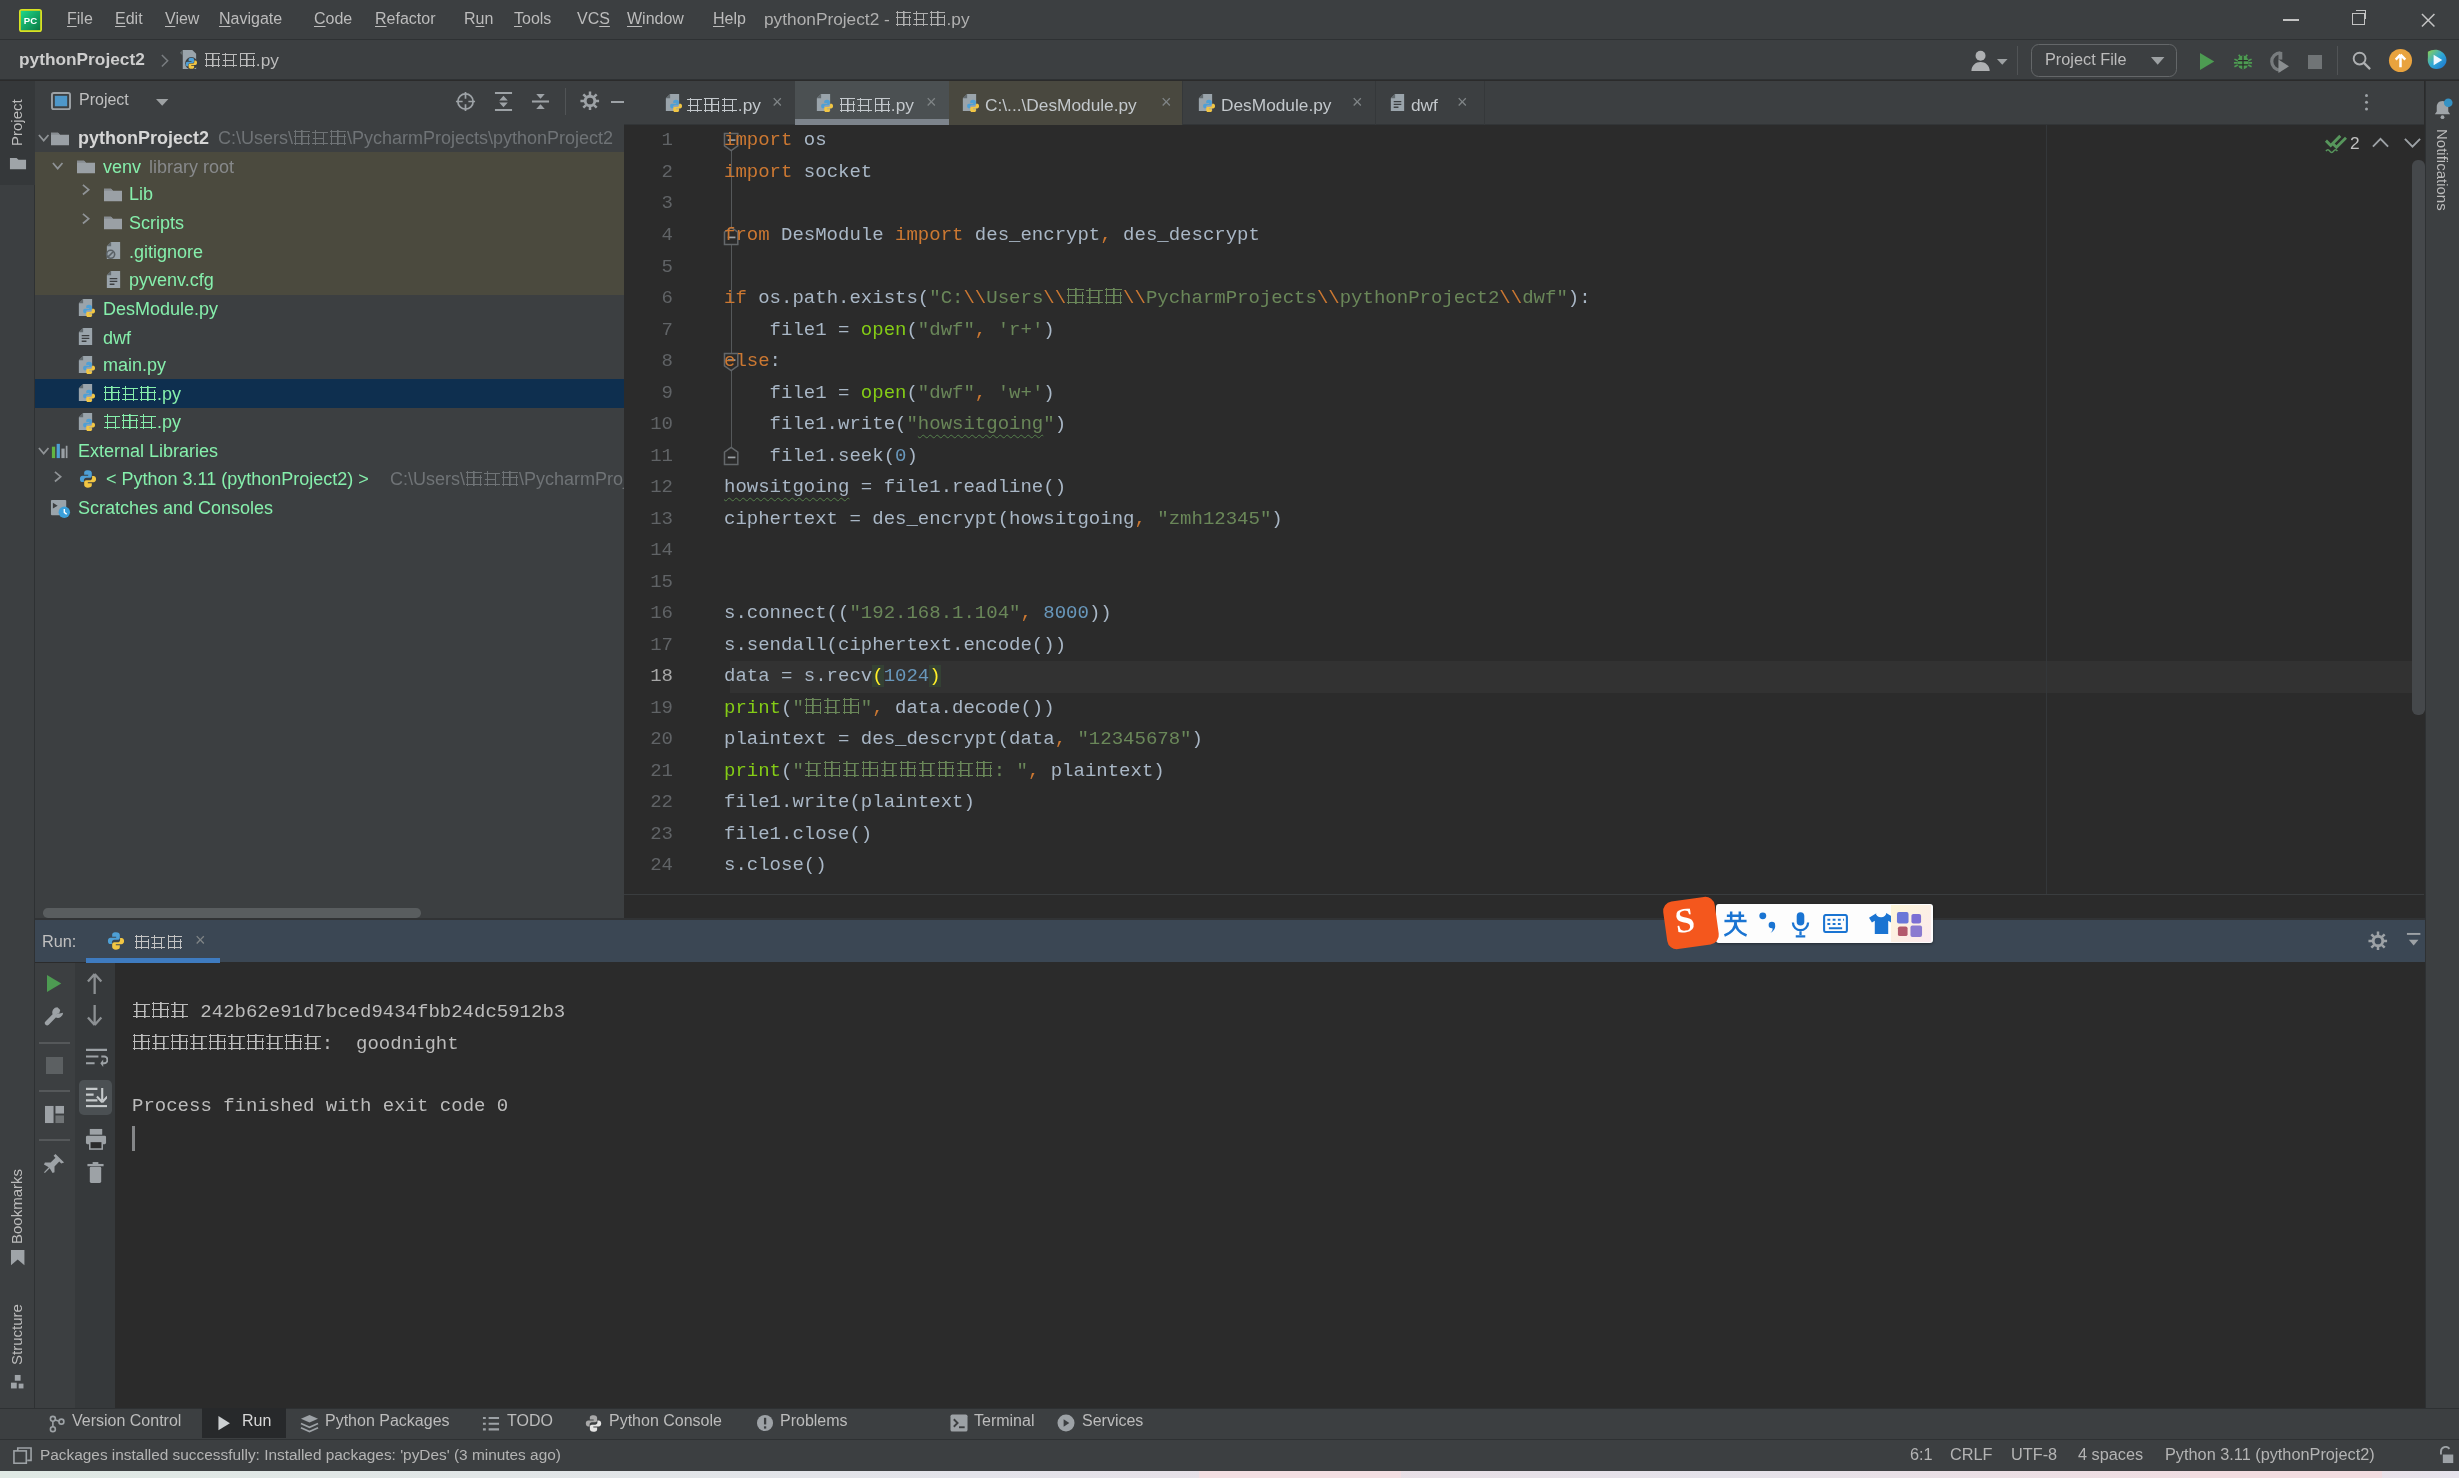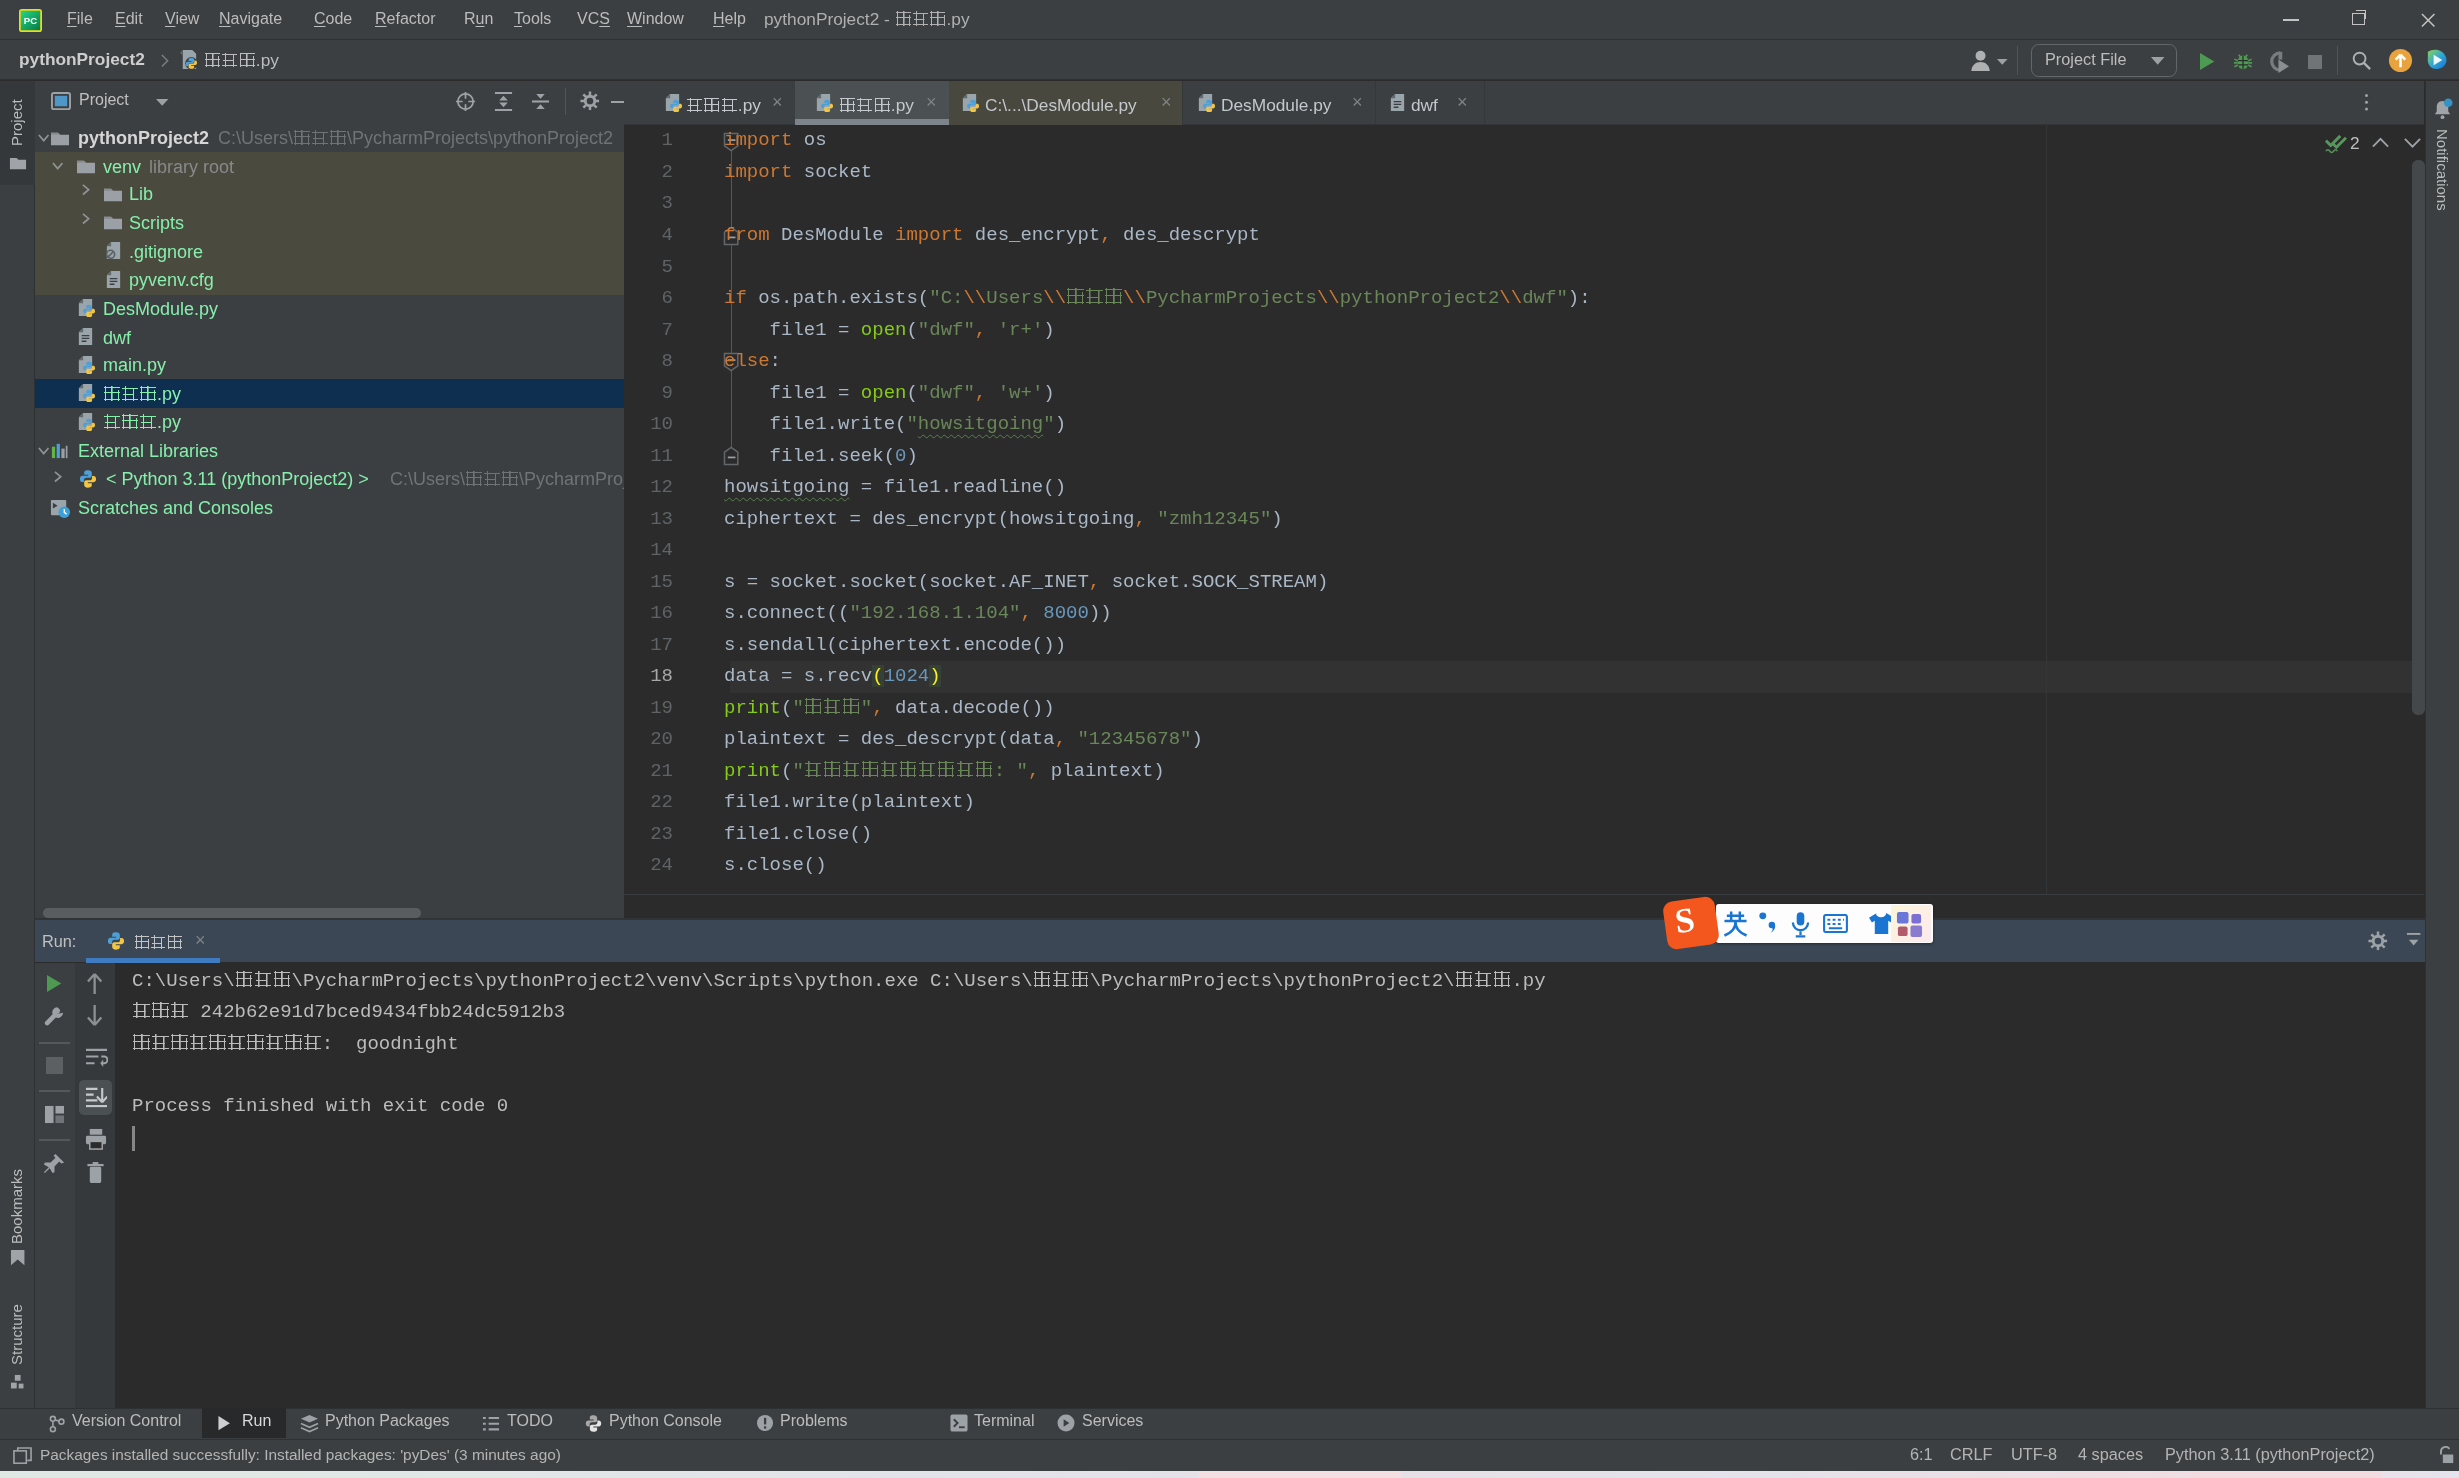--- a/index.html
+++ b/index.html
@@ -445,21 +445,20 @@
 <div class="cl" style="top:157px"><span class="k">import</span> socket</div>
 <div class="cl" style="top:220px"><span class="k">from</span> DesModule <span class="k">import</span> des_encrypt<span class="o">,</span> des_descrypt</div>
 <div class="cl" style="top:283px"><span class="k">if</span> os.path.exists(<span class="s">"C:</span><span class="o">\\</span><span class="s">Users</span><span class="o">\\</span><span class="s"><b class="cj"></b><b class="cj2"></b><b class="cj"></b></span><span class="o">\\</span><span class="s">PycharmProjects</span><span class="o">\\</span><span class="s">pythonProject2</span><span class="o">\\</span><span class="s">dwf"</span>):</div>
 <div class="cl" style="top:315px">    file1 = <span class="bi">open</span>(<span class="s">"dwf"</span><span class="o">,</span> <span class="s">'r+'</span>)</div>
 <div class="cl" style="top:346px"><span class="k">else</span>:</div>
 <div class="cl" style="top:378px">    file1 = <span class="bi">open</span>(<span class="s">"dwf"</span><span class="o">,</span> <span class="s">'w+'</span>)</div>
 <div class="cl" style="top:409px">    file1.write(<span class="s">"<span class="wav">howsitgoing</span>"</span>)</div>
 <div class="cl" style="top:441px">    file1.seek(<span class="nm">0</span>)</div>
 <div class="cl" style="top:472px"><span class="wav">howsitgoing</span> = file1.readline()</div>
 <div class="cl" style="top:504px">ciphertext = des_encrypt(howsitgoing<span class="o">,</span> <span class="s">"zmh12345"</span>)</div>
-<div class="cl" style="top:567px">s = socket.socket(socket.AF_INET<span class="o">,</span> socket.SOCK_STREAM)</div>
 <div class="cl" style="top:598px">s.connect((<span class="s">"192.168.1.104"</span><span class="o">,</span> <span class="nm">8000</span>))</div>
 <div class="cl" style="top:630px">s.sendall(ciphertext.encode())</div>
 <div class="cl" style="top:661px">data = s.recv<span class="pm">(</span><span class="nm">1024</span><span class="pm">)</span></div>
 <div class="cl" style="top:693px"><span class="bi">print</span>(<span class="s">"<b class="cj"></b><b class="cj2"></b><b class="cj"></b>"</span><span class="o">,</span> data.decode())</div>
 <div class="cl" style="top:724px">plaintext = des_descrypt(data<span class="o">,</span> <span class="s">"12345678"</span>)</div>
 <div class="cl" style="top:756px"><span class="bi">print</span>(<span class="s">"<b class="cj2"></b><b class="cj"></b><b class="cj2"></b><b class="cj"></b><b class="cj2"></b><b class="cj"></b><b class="cj2"></b><b class="cj"></b><b class="cj2"></b><b class="cj"></b>: "</span><span class="o">,</span> plaintext)</div>
 <div class="cl" style="top:787px">file1.write(plaintext)</div>
 <div class="cl" style="top:819px">file1.close()</div>
 <div class="cl" style="top:850px">s.close()</div>
 
@@ -525,21 +524,20 @@
       <rect x="5" y="1" width="13" height="6" fill="#9da2a6"></rect>
       <rect x="1" y="8" width="21" height="9" rx="1.5" fill="#9da2a6"></rect>
       <rect x="5" y="14" width="13" height="8" fill="#2b2b2b" stroke="#9da2a6" stroke-width="1.6"></rect>
     </svg>
 <svg class="abs" style="left:86px;top:1161px" width="19" height="23" viewBox="0 0 20 24">
       <rect x="4" y="6" width="12" height="17" rx="1.5" fill="#9da2a6"></rect>
       <rect x="1.5" y="3" width="17" height="2.4" fill="#9da2a6"></rect>
       <rect x="7" y="1" width="6" height="2.5" fill="#9da2a6"></rect>
     </svg>
 
-<div class="con" style="top:966px">C:\Users\<b class="cj"></b><b class="cj2"></b><b class="cj"></b>\PycharmProjects\pythonProject2\venv\Scripts\python.exe C:\Users\<b class="cj"></b><b class="cj2"></b><b class="cj"></b>\PycharmProjects\pythonProject2\<b class="cj"></b><b class="cj2"></b><b class="cj"></b>.py</div>
 <div class="con" style="top:997px"><b class="cj2"></b><b class="cj"></b><b class="cj2"></b> 242b62e91d7bced9434fbb24dc5912b3</div>
 <div class="con" style="top:1029px"><b class="cj"></b><b class="cj2"></b><b class="cj"></b><b class="cj2"></b><b class="cj"></b><b class="cj2"></b><b class="cj"></b><b class="cj2"></b><b class="cj"></b><b class="cj2"></b>:  goodnight</div>
 <div class="con" style="top:1091px">Process finished with exit code 0</div>
 <div class="abs" style="left:132px;top:1126px;width:2.9px;height:25px;background:#848688"></div>
 
 <div class="abs" style="left:1716px;top:904px;width:217px;height:39px;background:#fdfdfd;border-radius:2.9px;box-shadow:0 1px 2.9px rgba(0,0,0,.4)"></div>
 <div class="abs" style="left:1665px;top:899px;width:52px;height:48px;background:#f4571d;border-radius:9.6px;transform:rotate(-8deg)"></div>
 <span class="abs" style="left:1675px;top:901px;font-size:35px;font-weight:bold;color:#fff;transform:rotate(-8deg);font-family:'Liberation Serif',serif">S</span>
 <svg class="abs" style="left:1723px;top:910px" width="25" height="27" viewBox="0 0 26 28">
       <path d="M4 6h18M8.5 1.5v9M17.5 1.5v9M1.5 11.5h23M13 11.5c.5 7-4 12-11.5 15M13 11.5c-.5 7 4 12 11.5 15" stroke="#1a74d2" stroke-width="2.6" fill="none"></path>

